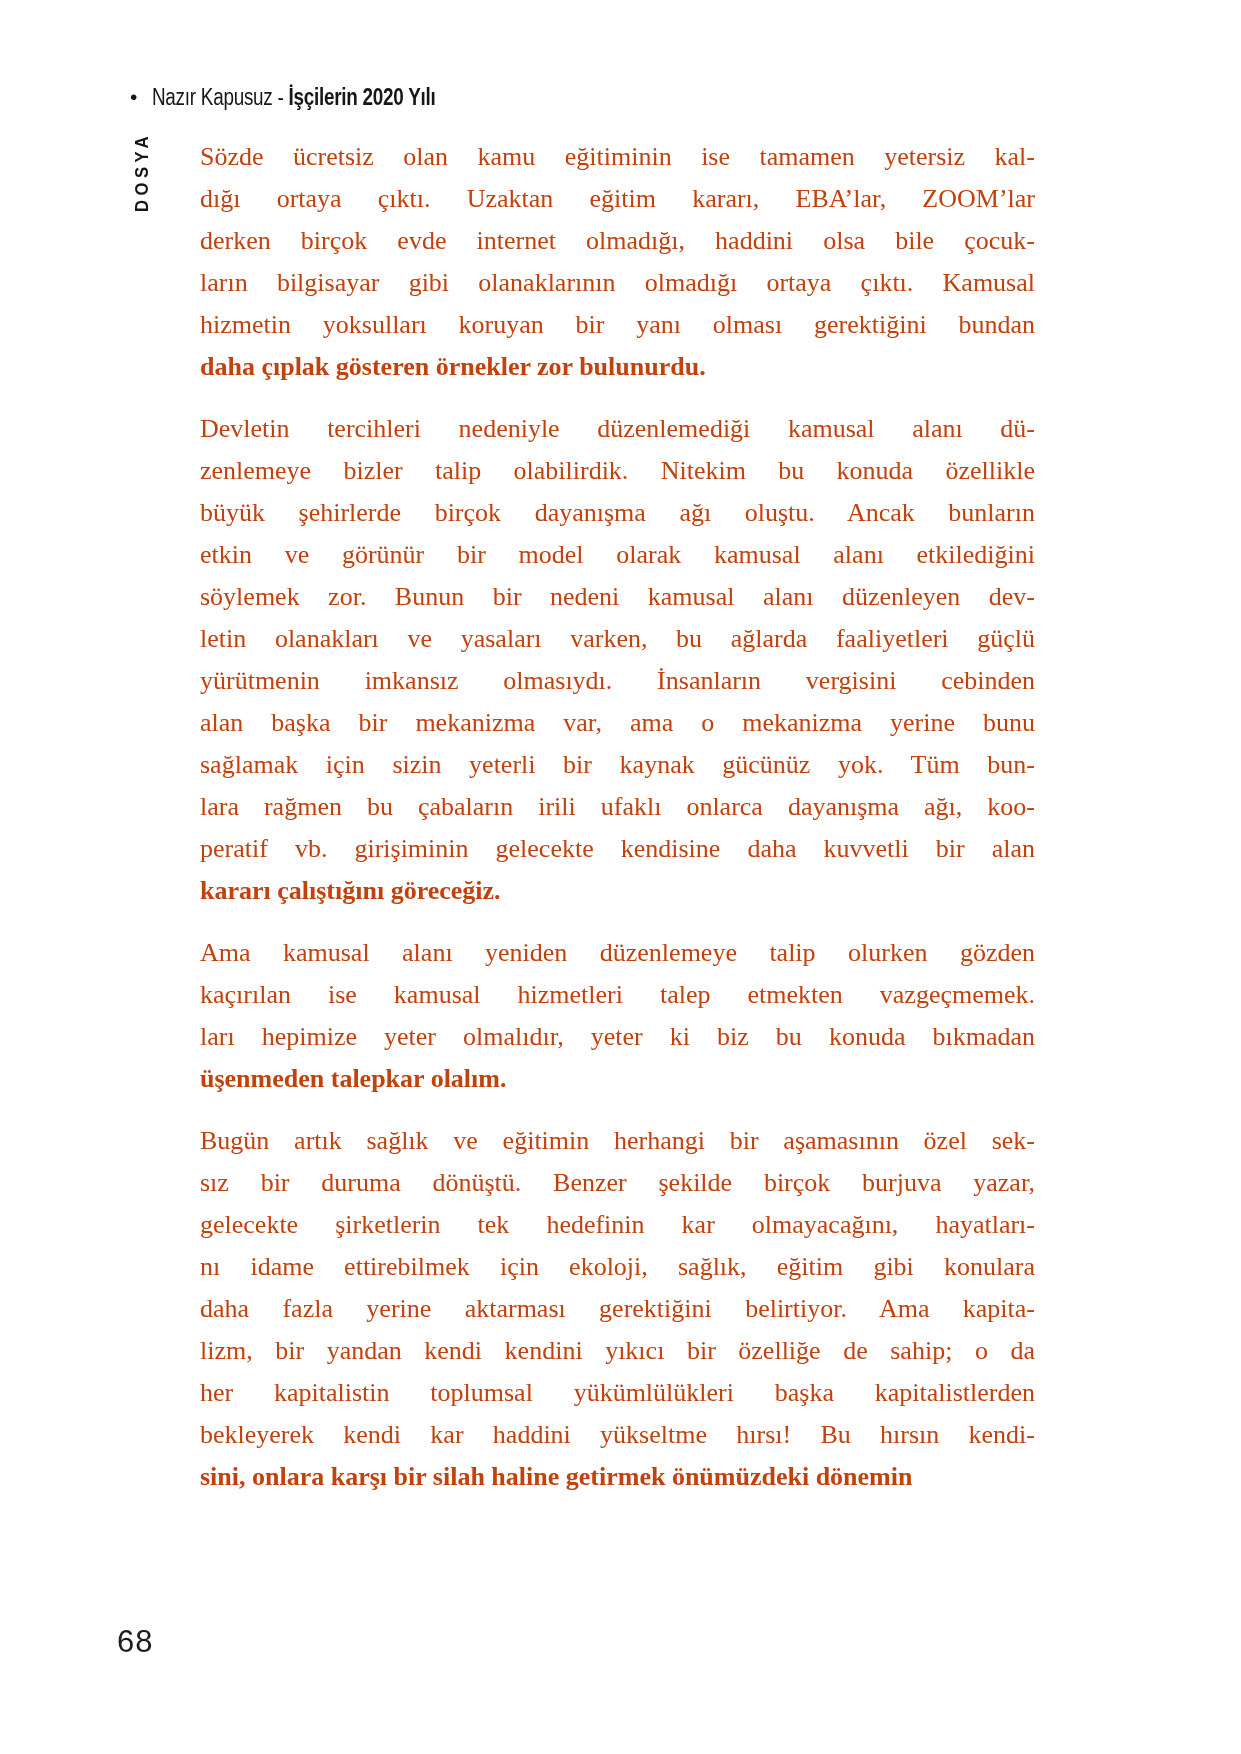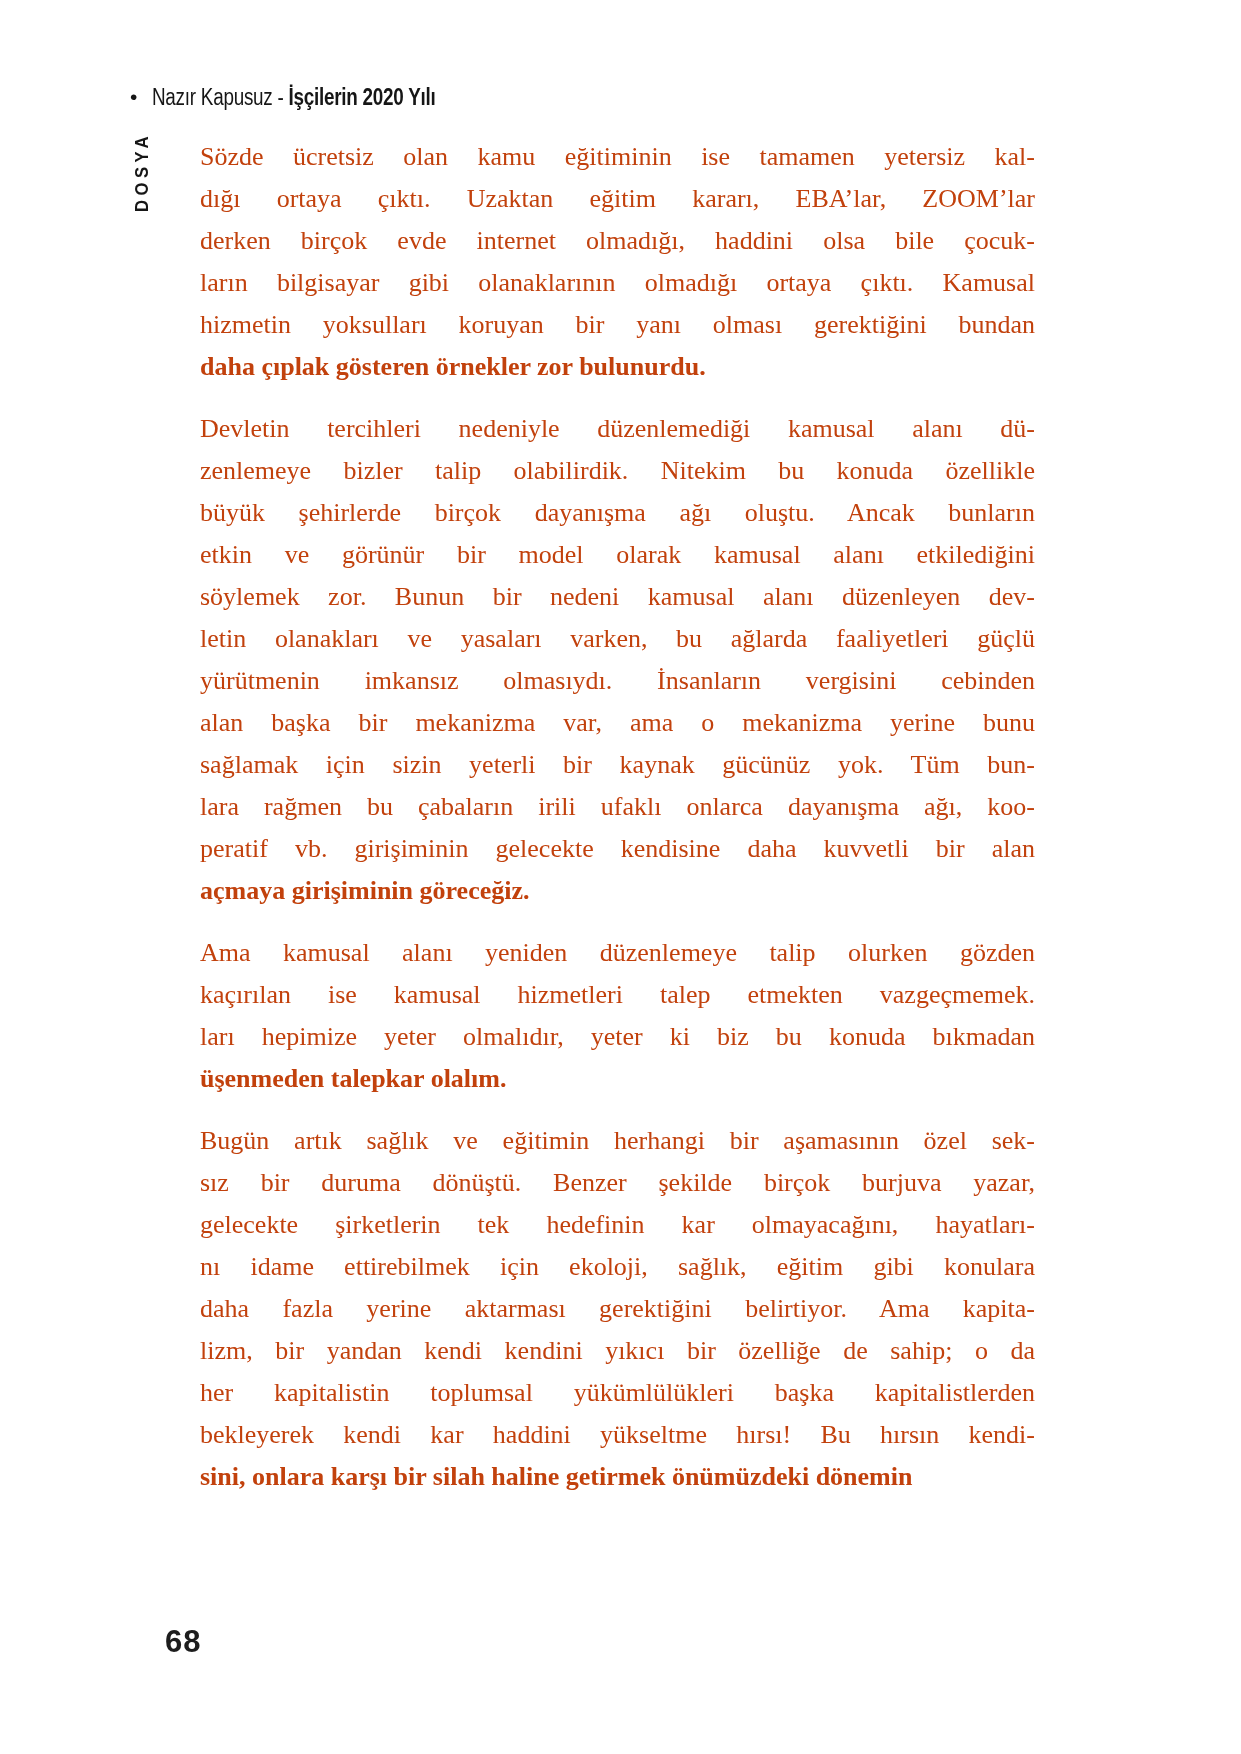--- a/index.html
+++ b/index.html
@@ -86,25 +86,24 @@
     text-align-last: left;
     font-weight: bold;
   }
 
   
   .page-number {
     position: absolute;
     left: 117px;
     top: 1624px;
     font-family: "Liberation Sans", sans-serif;
-    font-weight: 700;
+    font-weight: 400;
     font-size: 31px;
     letter-spacing: 1px;
     color: #1d1d1d;
-    margin-left: 48px;
   }
 </style>
 </head>
 <body>
 
 <div class="page">
 
   <div class="header">
     <span class="bullet">•</span>
     <span class="header-text">
@@ -130,21 +129,21 @@
         <div class="line">zenlemeye bizler talip olabilirdik. Nitekim bu konuda özellikle</div>
         <div class="line">büyük şehirlerde birçok dayanışma ağı oluştu. Ancak bunların</div>
         <div class="line">etkin ve görünür bir model olarak kamusal alanı etkilediğini</div>
         <div class="line">söylemek zor. Bunun bir nedeni kamusal alanı düzenleyen dev-</div>
         <div class="line">letin olanakları ve yasaları varken, bu ağlarda faaliyetleri güçlü</div>
         <div class="line">yürütmenin imkansız olmasıydı. İnsanların vergisini cebinden</div>
         <div class="line">alan başka bir mekanizma var, ama o mekanizma yerine bunu</div>
         <div class="line">sağlamak için sizin yeterli bir kaynak gücünüz yok. Tüm bun-</div>
         <div class="line">lara rağmen bu çabaların irili ufaklı onlarca dayanışma ağı, koo-</div>
         <div class="line">peratif vb. girişiminin gelecekte kendisine daha kuvvetli bir alan</div>
-        <div class="line last">açmaya girişiminin göreceğiz.</div>
+        <div class="line last">kararı çalıştığını göreceğiz.</div>
       </div>
       <div class="para">
         <div class="line">Ama kamusal alanı yeniden düzenlemeye talip olurken gözden</div>
         <div class="line">kaçırılan ise kamusal hizmetleri talep etmekten vazgeçmemek.</div>
         <div class="line">ları hepimize yeter olmalıdır, yeter ki biz bu konuda bıkmadan</div>
         <div class="line last">üşenmeden talepkar olalım.</div>
       </div>
       <div class="para">
         <div class="line">Bugün artık sağlık ve eğitimin herhangi bir aşamasının özel sek-</div>
         <div class="line">sız bir duruma dönüştü. Benzer şekilde birçok burjuva yazar,</div>

